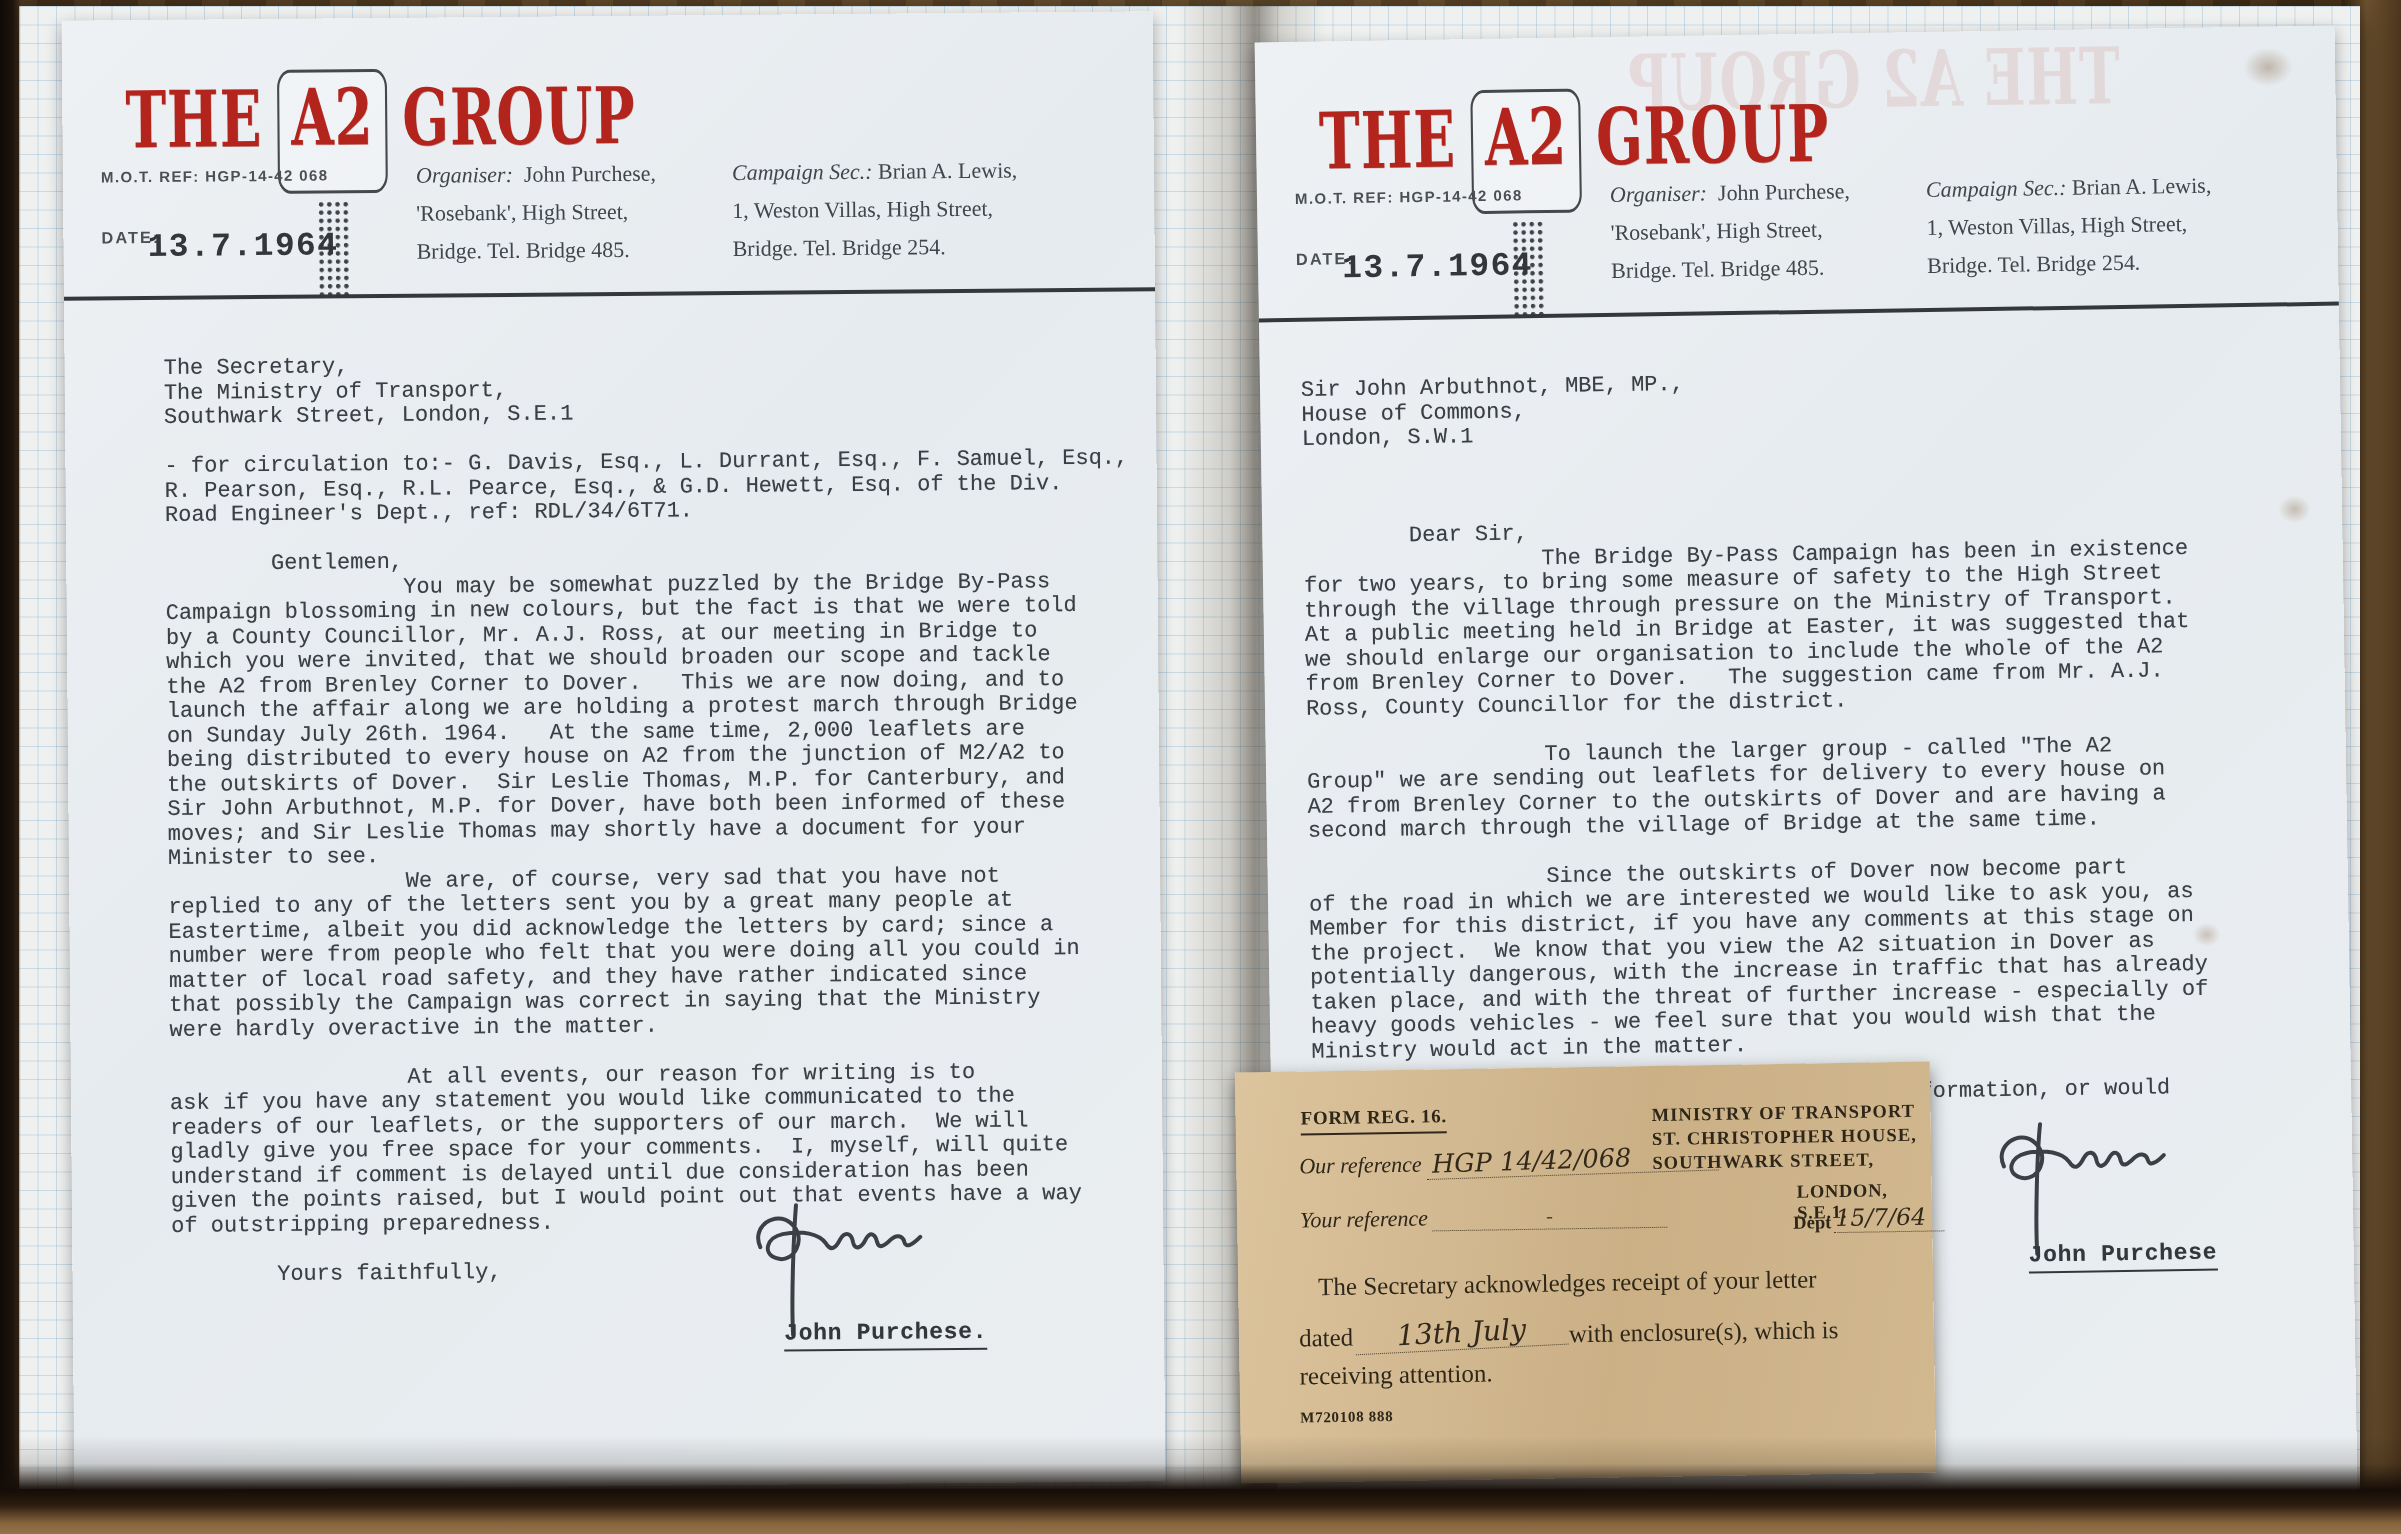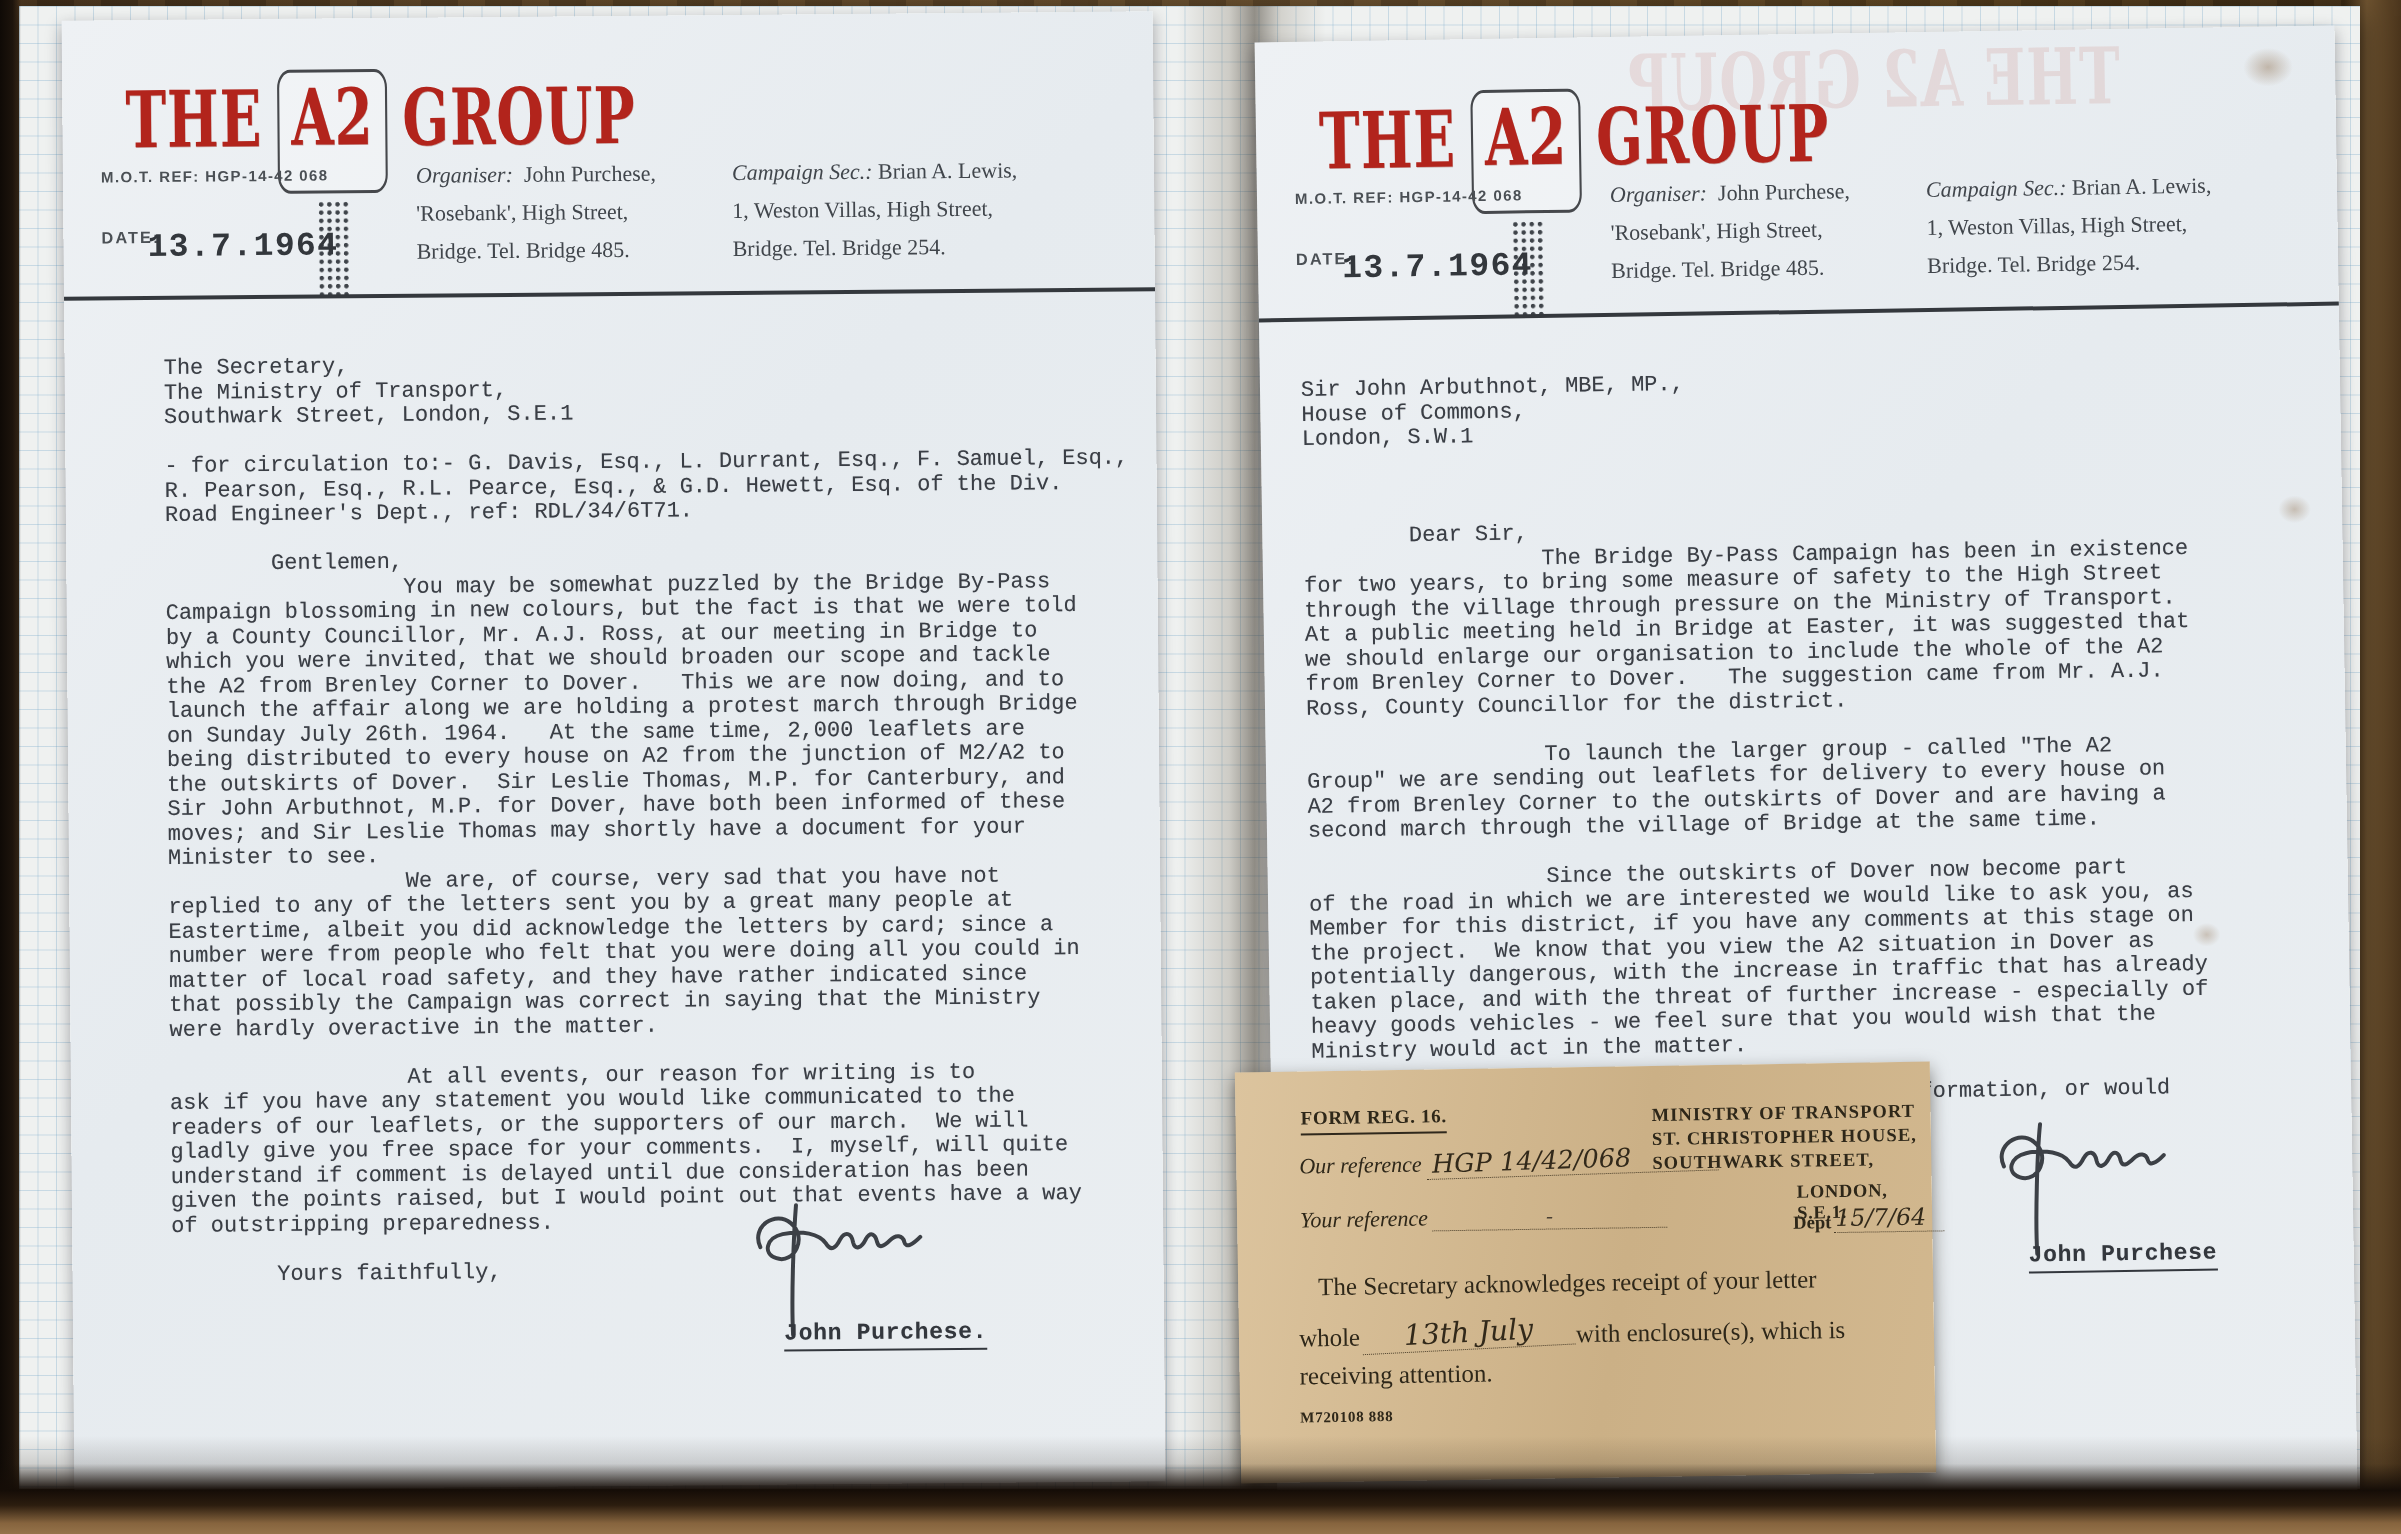--- a/index.html
+++ b/index.html
@@ -254,21 +254,21 @@
     <div class="ministry">MINISTRY OF TRANSPORT
 ST. CHRISTOPHER HOUSE,
 SOUTHWARK STREET,</div>
     <div class="london">LONDON, S.E.1.</div>
     <div class="date-row">
       <span>Dept</span>
       <span class="dotted handw">15/7/64</span>
     </div>
     <div class="ack-line">The Secretary acknowledges receipt of your letter</div>
     <div class="dated-row">
-      <span>whole</span>
+      <span>dated</span>
       <span class="dotted handw">13th July</span>
       <span>with enclosure(s), which is</span>
     </div>
     <div class="attn">receiving attention.</div>
     <div class="print-code">M720108 888</div>
   </div>
 
   <div class="bottom-shadow"></div>
 </div>
 

